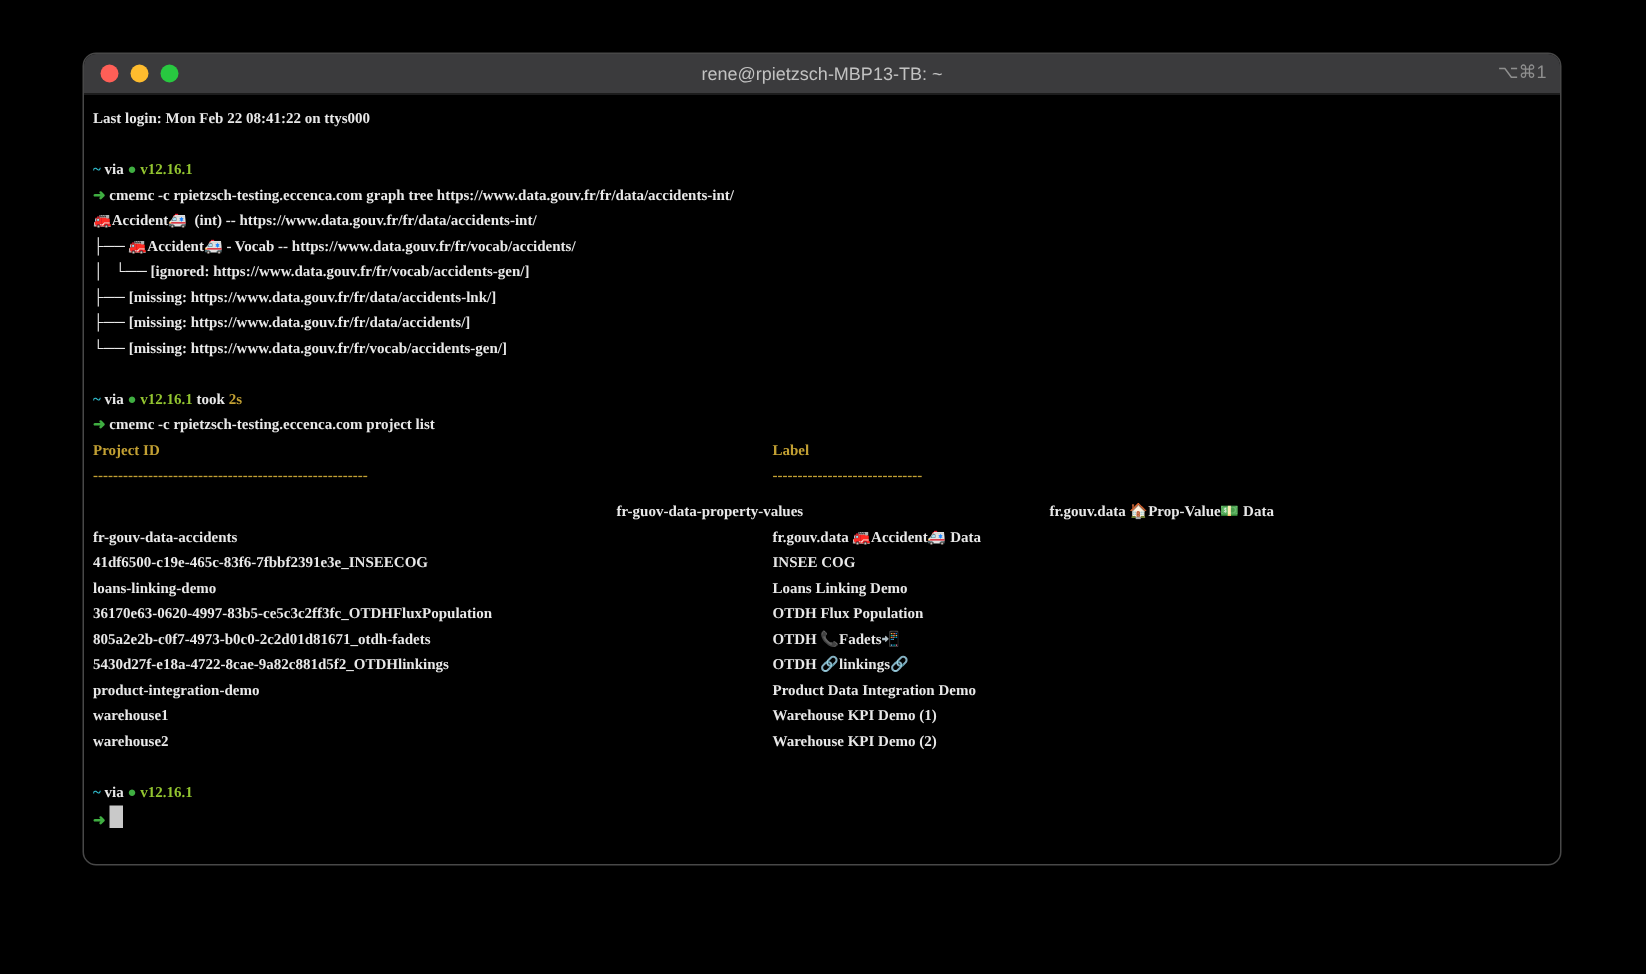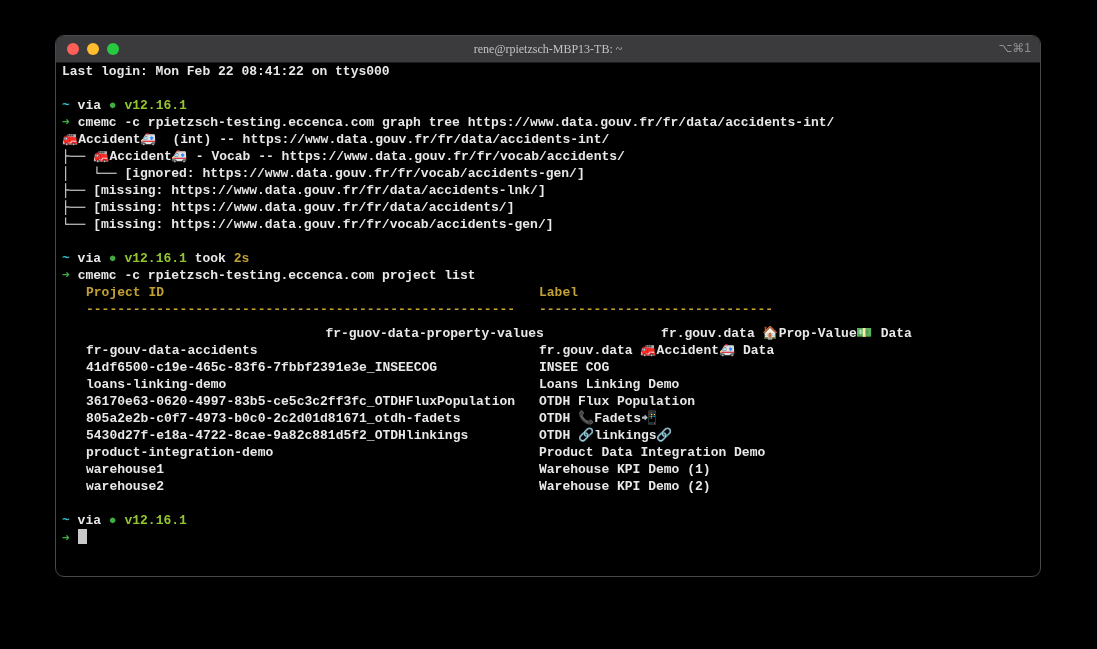--- a/index.html
+++ b/index.html
@@ -14,39 +14,39 @@
     display:flex;align-items:center;
     font-family:"Liberation Sans",sans-serif;
   }
   .traffic{display:flex;gap:8px;margin-left:11px;}
   .tl{width:12px;height:12px;border-radius:50%;}
   .tl-close{background:var(--tl-red);}
   .tl-min{background:var(--tl-yellow);}
   .tl-zoom{background:var(--tl-green);}
   .win-title{
     position:absolute;left:0;right:0;text-align:center;
-    color:#c2c2c2;font-size:12px;pointer-events:none;font-family:Liberation Serif, serif;
+    color:#c2c2c2;font-size:12px;pointer-events:none;
   }
   .win-shortcut{
     position:absolute;right:9px;top:5px;color:#8f8f8f;font-size:12px;
   }
   .screen{
-    padding:0 6px;
-    font-family:Liberation Mono, monospace;
-    font-size:13px;font-weight:bold;line-height:17px;
+    padding:8px 6px;
+    font-family:Liberation Serif, serif;
+    font-size:10px;font-weight:bold;line-height:17px;
     color:var(--text);white-space:pre;
   }
   .tline{height:17px;}
   .tline.mt{margin-top:7px;text-align:center;}
   .c-white{color:var(--text);}
   .c-cyan{color:var(--cyan);}
   .c-green{color:var(--green);}
   .c-lime{color:var(--lime);}
   .c-yellow{color:var(--yellow);}
-  .cell-id{display:inline-block;width:453px;margin-left:24px;}
+  .cell-id{display:inline-block;width:453px;}
   .cursor{display:inline-block;width:9px;height:15px;background:var(--cursor);vertical-align:-2px;}
 </style>
 </head>
 <body>
 
 <div class="window">
   <div class="titlebar">
     <div class="traffic">
       <div class="tl tl-close"></div>
       <div class="tl tl-min"></div>

